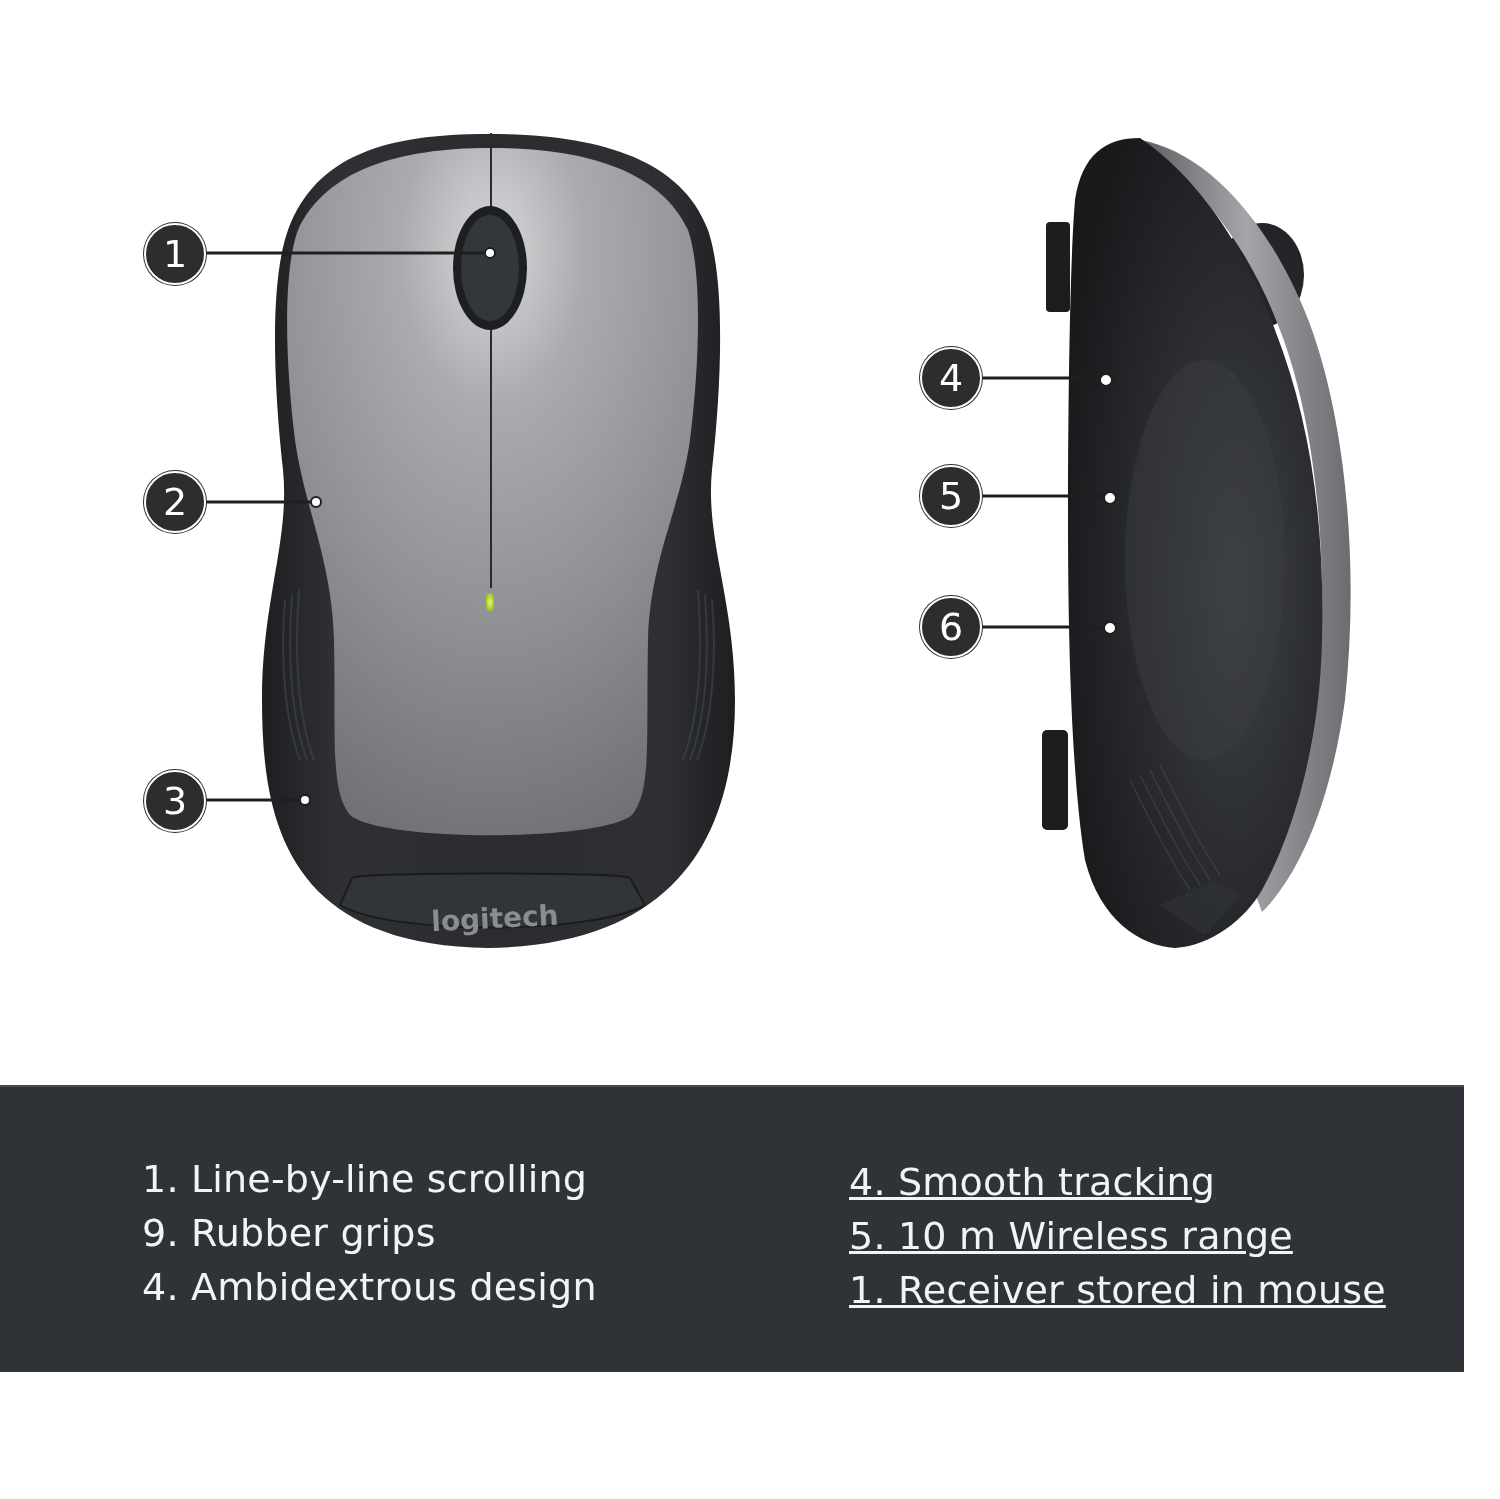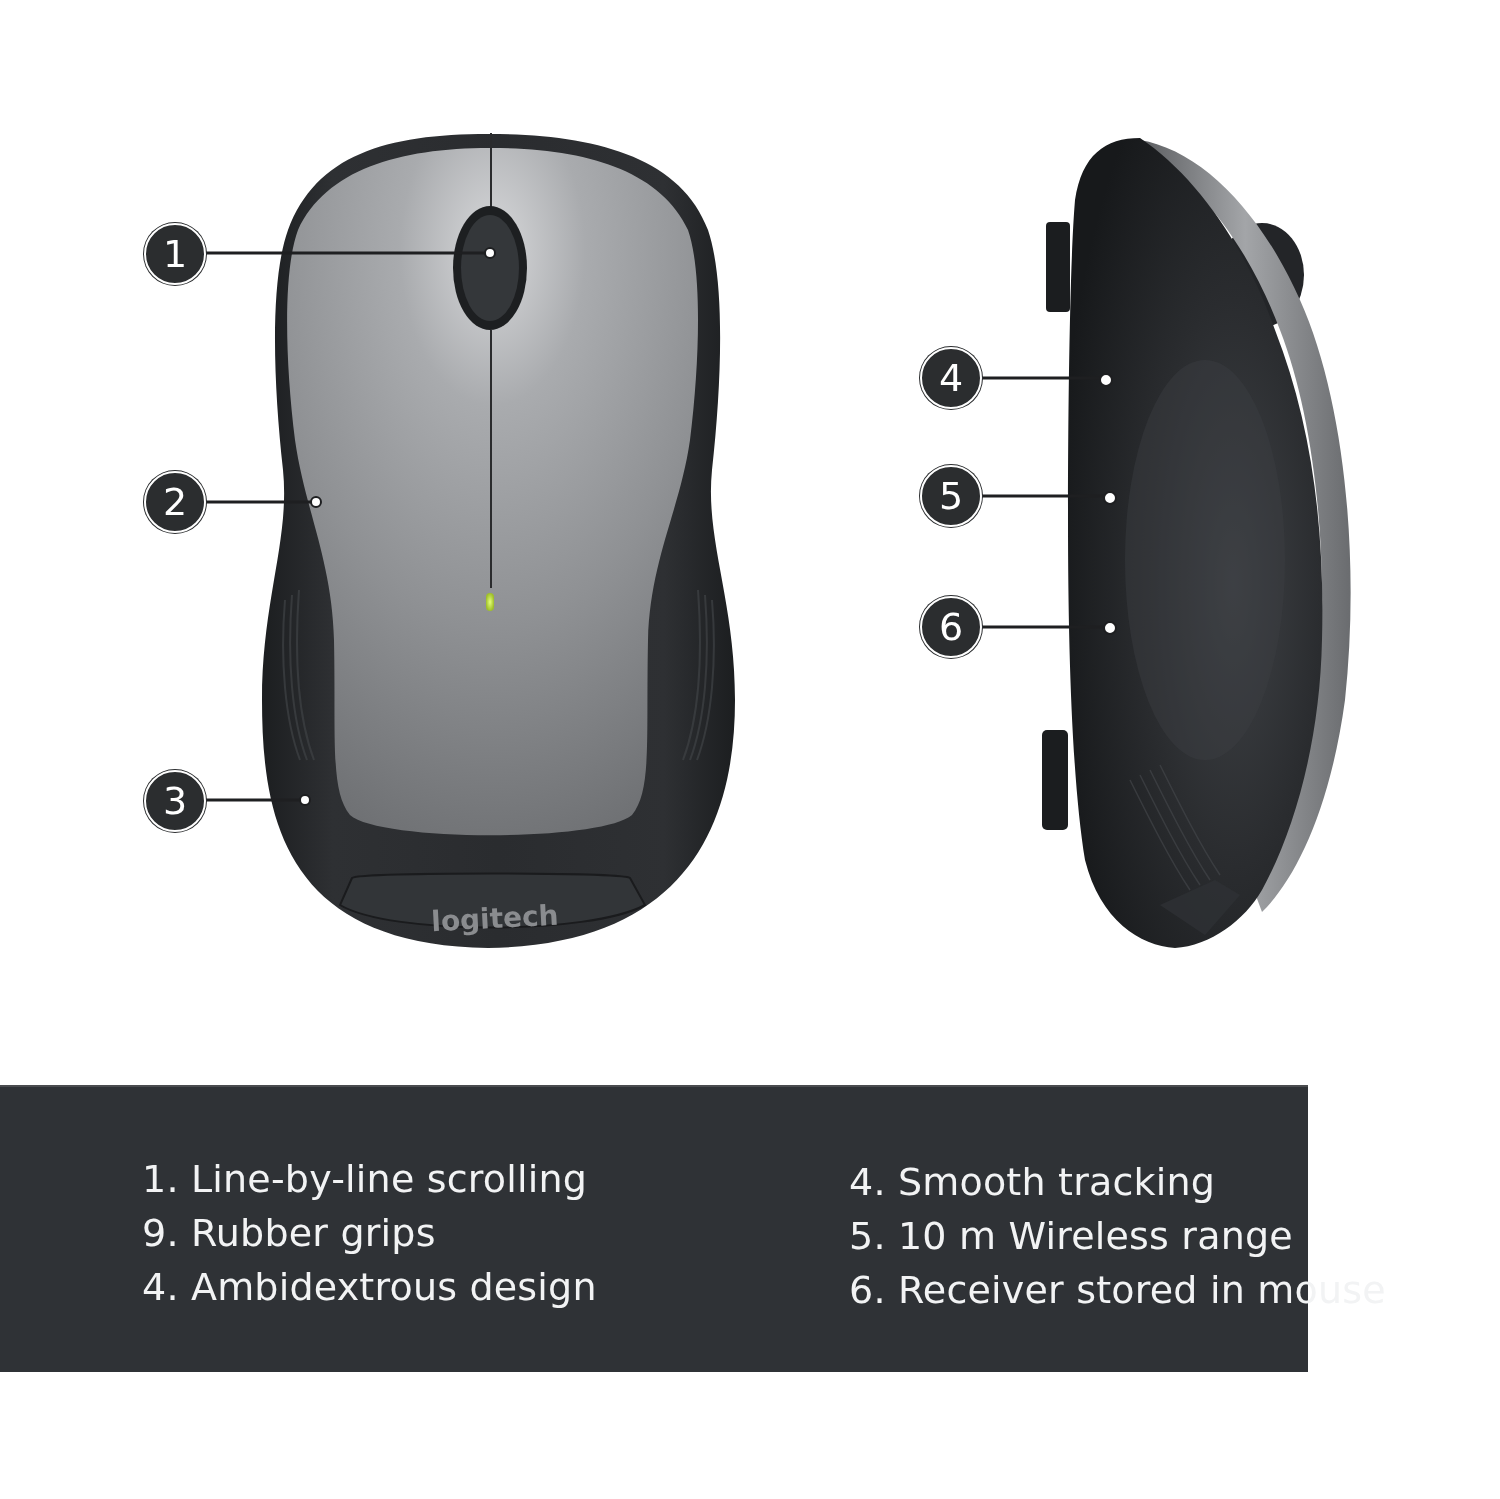--- a/index.html
+++ b/index.html
@@ -7,27 +7,27 @@
          font-family: "DejaVu Sans", "Liberation Sans", sans-serif; }
   .stage { position: absolute; left: 0; top: 0; width: 1500px; height: 1085px; }
   .stage svg { position: absolute; left: 0; top: 0; }
   .badge {
     position: absolute; width: 62px; height: 62px; border-radius: 50%;
     background: #2b2d2f; color: #ffffff; display: flex; align-items: center; justify-content: center;
     font-size: 38px; font-weight: 400; line-height: 1; box-sizing: border-box;
     border: 2px solid #ffffff; box-shadow: 0 0 0 1px #2b2d2f;
   }
   .band {
-    position: absolute; left: 0; top: 1085px; width: 1308px; height: 287px;
+    position: absolute; left: 0; top: 1085px; width: 1464px; height: 287px;
     background: #2f3236; border-top: 2px solid #4a4c4f; box-sizing: border-box;
   }
   .col { position: absolute; top: 65px; color: #f2f3f4; font-size: 38px; line-height: 54px;
          font-family: "DejaVu Sans", "Liberation Sans", sans-serif; letter-spacing: 0.2px; }
   .col.left { left: 142px; }
-  .col.right { left: 849px; top: 68px; }
+  .col.right { left: 849px; top: 68px; text-decoration: underline; }
   .feature { white-space: nowrap; }
 </style>
 </head>
 <body>
 
 <div class="stage">
   <svg width="1500" height="1085" viewBox="0 0 1500 1085">
     <defs>
       <linearGradient id="shellGrad" x1="0" y1="0" x2="1" y2="0">
         <stop offset="0" stop-color="#1c1e20"></stop>
@@ -168,15 +168,15 @@
 
 <div class="band">
   <div class="col left">
     <div class="feature">1. Line-by-line scrolling</div>
     <div class="feature">9. Rubber grips</div>
     <div class="feature">4. Ambidextrous design</div>
   </div>
   <div class="col right">
     <div class="feature">4. Smooth tracking</div>
     <div class="feature">5. 10 m Wireless range</div>
-    <div class="feature">6. Receiver stored in mouse</div>
+    <div class="feature">1. Receiver stored in mouse</div>
   </div>
 </div>
 
 </body></html>

